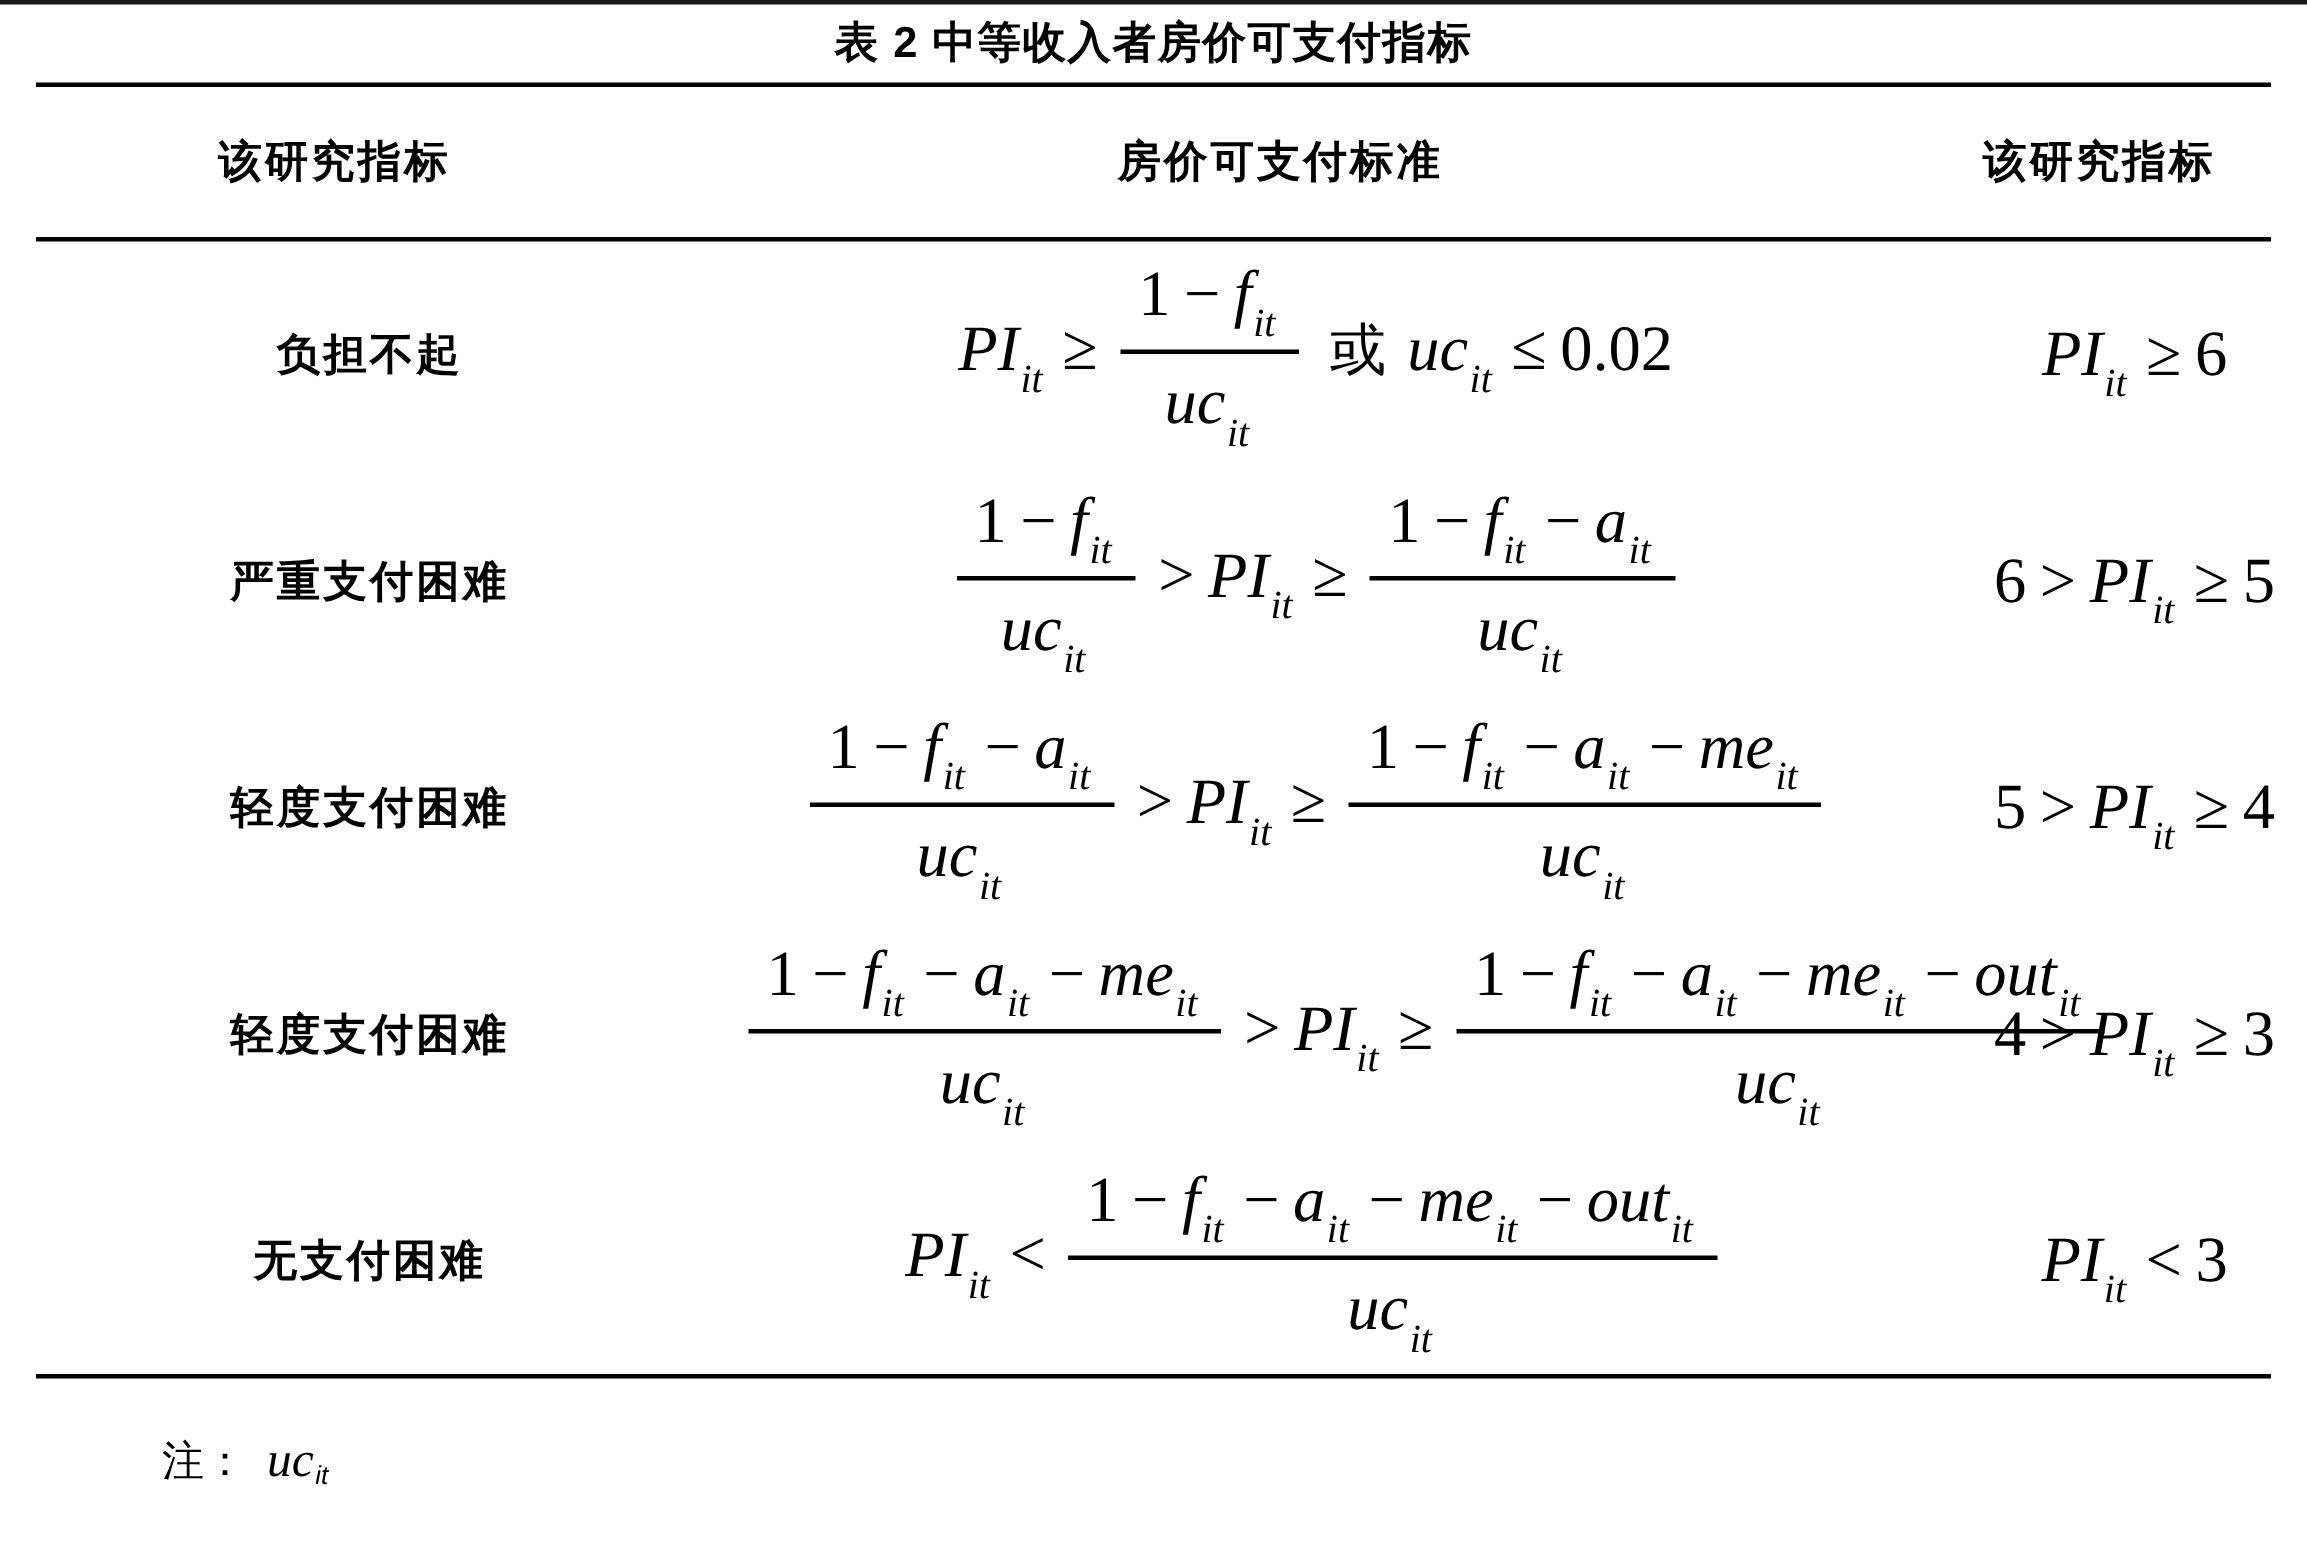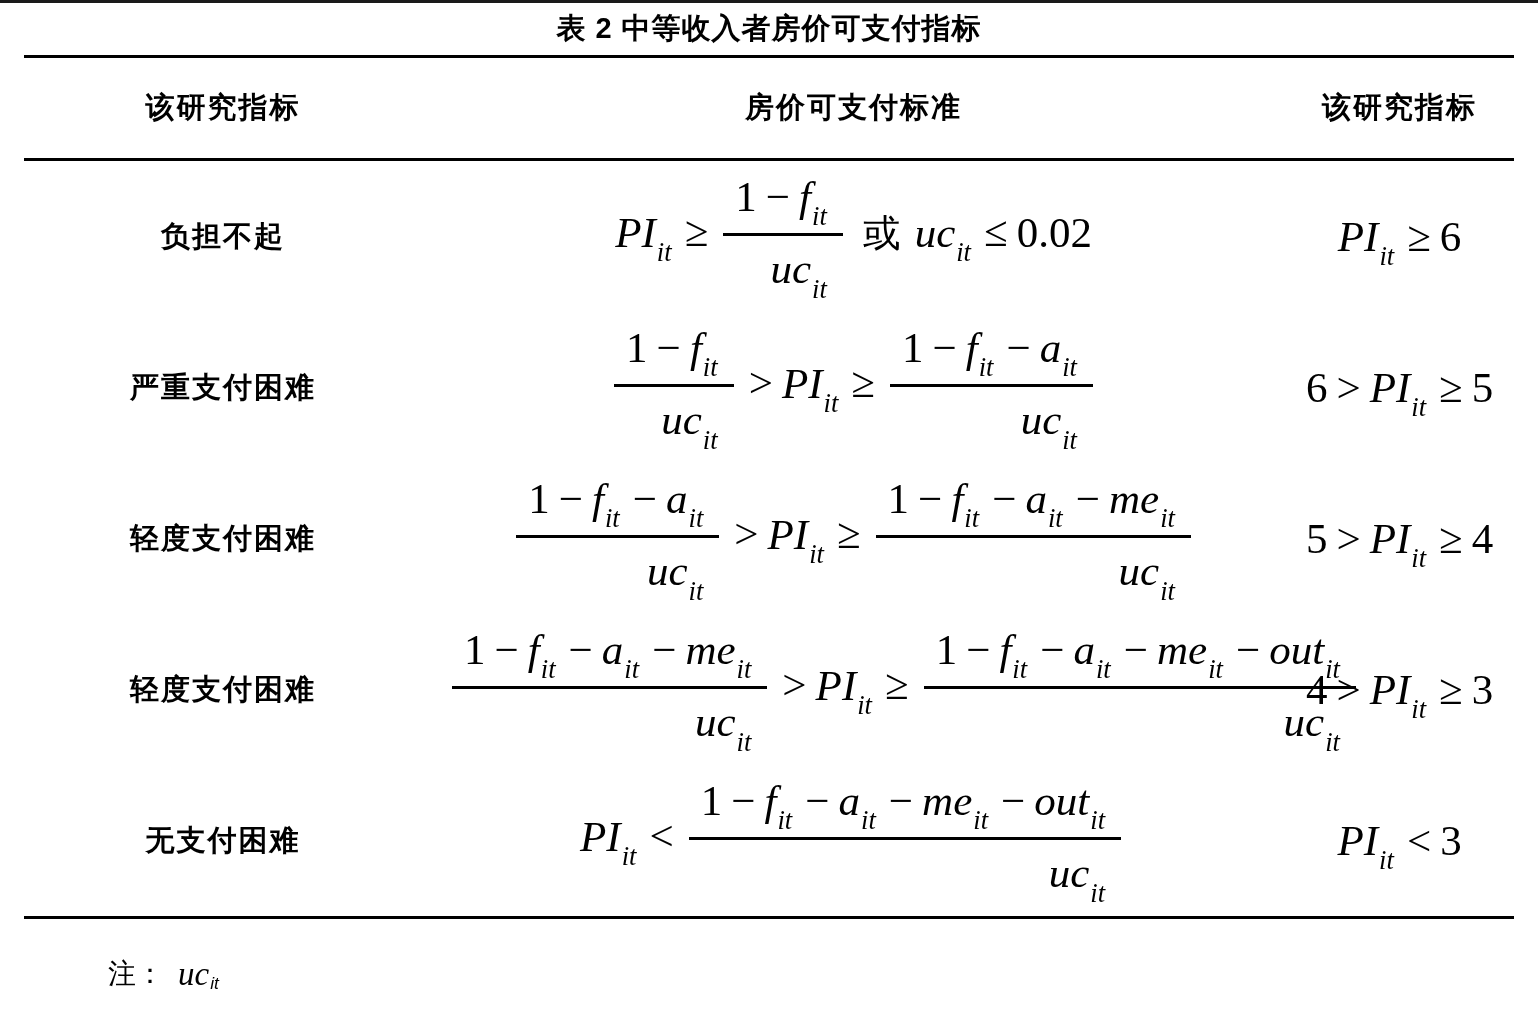--- a/index.html
+++ b/index.html
@@ -25,21 +25,21 @@
     align-items: center;
   }
   .header-row { height: 100px; }
   .header-cell {
     text-align: center;
     font-size: 29px; font-weight: 700;
     font-family: "Liberation Sans", sans-serif;
     letter-spacing: 2px;
   }
   .body-row { height: 151px; }
-  .cell { text-align: center; }
+  .cell { text-align: center; margin-left: 47px; }
   .standard-cell {
     font-size: 29px; font-weight: 700;
     font-family: "Liberation Sans", sans-serif;
     letter-spacing: 2px;
   }
   .formula-cell, .traditional-cell {
     font-size: 43px;
     font-family: "Liberation Serif", serif;
     line-height: 1.15;
     white-space: nowrap;
@@ -53,21 +53,21 @@
   }
   .mop  { margin: 0 9px; }
   .mnum { }
   .mtext {
     font-family: "Liberation Sans", sans-serif;
     font-size: 0.88em;
     margin: 0 14px;
   }
   .frac {
     display: inline-block; vertical-align: middle;
-    text-align: right; margin: 0 6px;
+    text-align: center; margin: 0 6px;
     transform: translateY(-4px);
   }
   .frac .num {
     display: block;
     border-bottom: 3px solid #000;
     padding: 2px 12px 12px;
   }
   .frac .den {
     display: block;
     padding: 8px 12px 2px;

